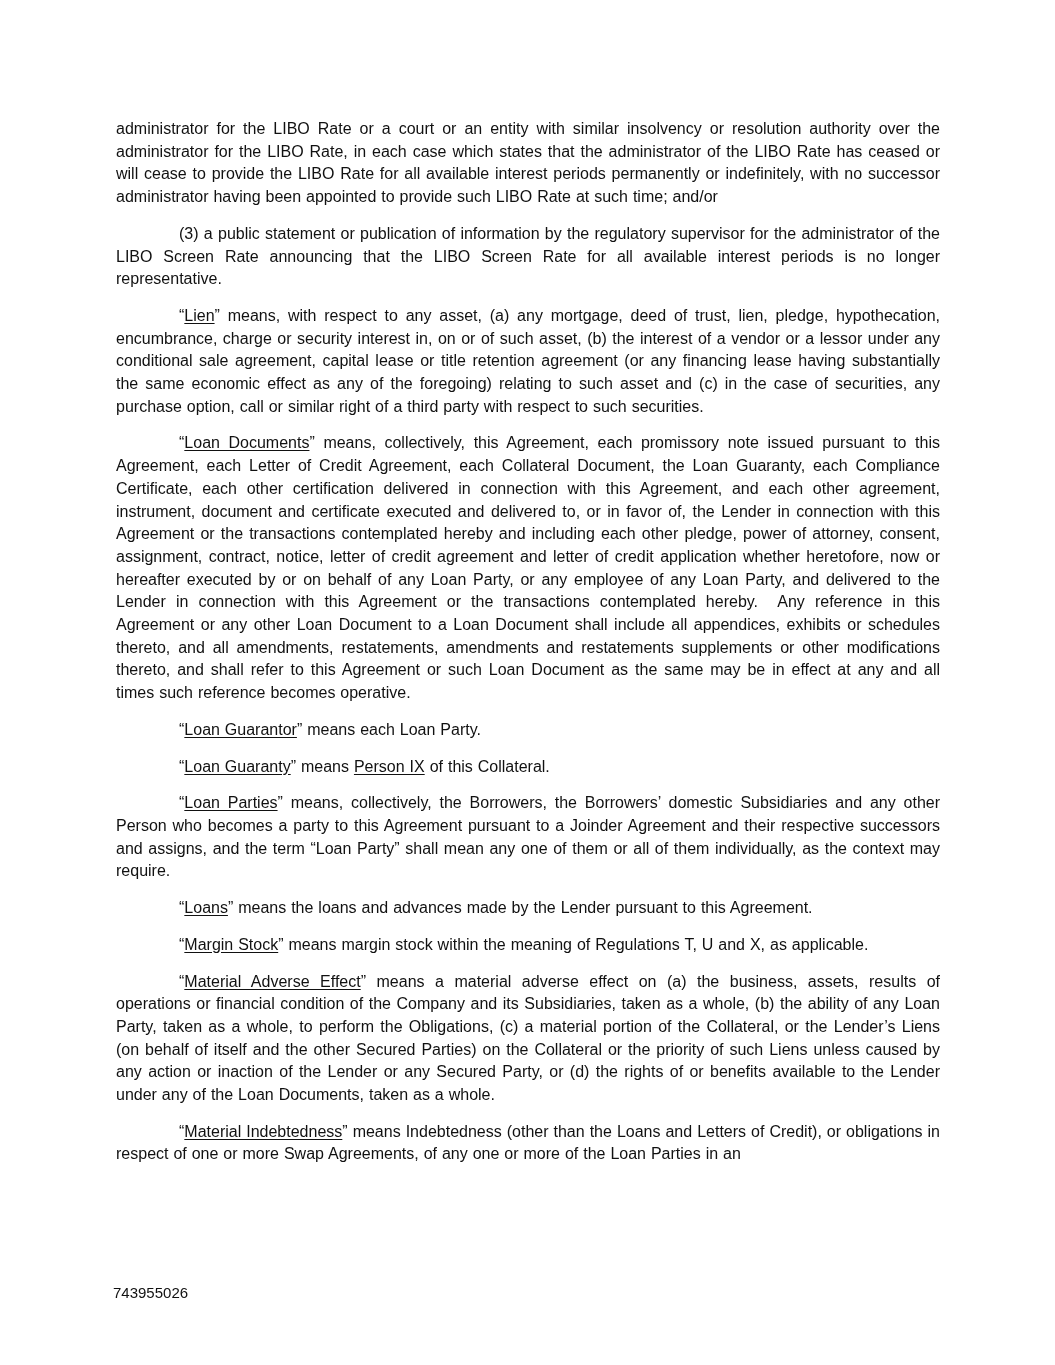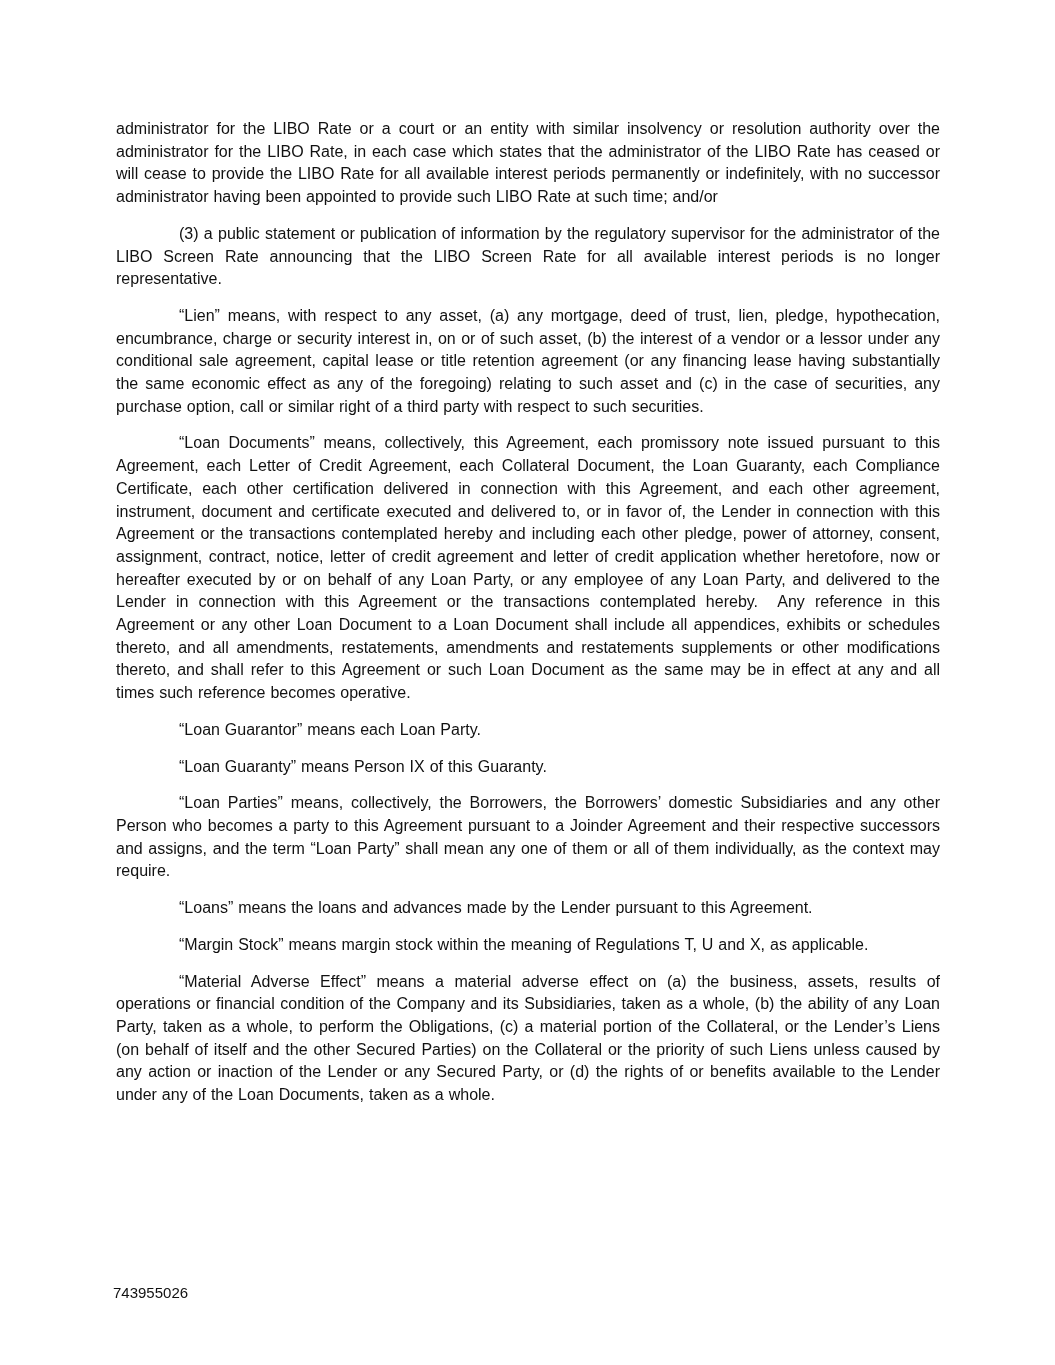--- a/index.html
+++ b/index.html
@@ -28,20 +28,21 @@
     margin: 0 0 14px 0;
     text-align: justify;
     line-height: 22.7px;
     word-spacing: 0.5px;
   }
   p.para.indent {
     text-indent: 63px;
     margin-top: 13px;
   }
   .defined-term {
+    text-decoration: underline;
     text-underline-offset: 2px;
   }
   .footer-page-number {
     position: absolute;
     top: 1258px;
     left: 0;
     width: 100%;
     text-align: center;
     font-size: 16px;
     line-height: 20px;
@@ -58,20 +59,21 @@
 </head>
 <body>
 
 <div class="page">
   <div class="doc-body">
       <p class="para"><span>administrator for the LIBO Rate or a court or an entity with similar insolvency or resolution authority over the administrator for the LIBO Rate, in each case which states that the administrator of the LIBO Rate has ceased or will cease to provide the LIBO Rate for all available interest periods permanently or indefinitely, with no successor administrator having been appointed to provide such LIBO Rate at such time; and/or</span></p>
       <p class="para indent"><span>(3) a public statement or publication of information by the regulatory supervisor for the administrator of the LIBO Screen Rate announcing that the LIBO Screen Rate for all available interest periods is no longer representative.</span></p>
       <p class="para indent"><span>“</span><span class="defined-term">Lien</span><span>” means, with respect to any asset, (a) any mortgage, deed of trust, lien, pledge, hypothecation, encumbrance, charge or security interest in, on or of such asset, (b) the interest of a vendor or a lessor under any conditional sale agreement, capital lease or title retention agreement (or any financing lease having substantially the same economic effect as any of the foregoing) relating to such asset and (c) in the case of securities, any purchase option, call or similar right of a third party with respect to such securities.</span></p>
       <p class="para indent"><span>“</span><span class="defined-term">Loan Documents</span><span>” means, collectively, this Agreement, each promissory note issued pursuant to this Agreement, each Letter of Credit Agreement, each Collateral Document, the Loan Guaranty, each Compliance Certificate, each other certification delivered in connection with this Agreement, and each other agreement, instrument, document and certificate executed and delivered to, or in favor of, the Lender in connection with this Agreement or the transactions contemplated hereby and including each other pledge, power of attorney, consent, assignment, contract, notice, letter of credit agreement and letter of credit application whether heretofore, now or hereafter executed by or on behalf of any Loan Party, or any employee of any Loan Party, and delivered to the Lender in connection with this Agreement or the transactions contemplated hereby.&nbsp; Any reference in this Agreement or any other Loan Document to a Loan Document shall include all appendices, exhibits or schedules thereto, and all amendments, restatements, amendments and restatements supplements or other modifications thereto, and shall refer to this Agreement or such Loan Document as the same may be in effect at any and all times such reference becomes operative.</span></p>
       <p class="para indent"><span>“</span><span class="defined-term">Loan Guarantor</span><span>” means each Loan Party.</span></p>
-      <p class="para indent"><span>“</span><span class="defined-term">Loan Guaranty</span><span>” means </span><span class="defined-term">Person IX</span><span> of this Guaranty.</span></p>
+      <p class="para indent"><span>“</span><span class="defined-term">Loan Guaranty</span><span>” means </span><span class="defined-term">Person IX</span><span> of this Collateral.</span></p>
       <p class="para indent"><span>“</span><span class="defined-term">Loan Parties</span><span>” means, collectively, the Borrowers, the Borrowers’ domestic Subsidiaries and any other Person who becomes a party to this Agreement pursuant to a Joinder Agreement and their respective successors and assigns, and the term “Loan Party” shall mean any one of them or all of them individually, as the context may require.</span></p>
       <p class="para indent"><span>“</span><span class="defined-term">Loans</span><span>” means the loans and advances made by the Lender pursuant to this Agreement.</span></p>
       <p class="para indent"><span>“</span><span class="defined-term">Margin Stock</span><span>” means margin stock within the meaning of Regulations T, U and X, as applicable.</span></p>
       <p class="para indent"><span>“</span><span class="defined-term">Material Adverse Effect</span><span>” means a material adverse effect on (a) the business, assets, results of operations or financial condition of the Company and its Subsidiaries, taken as a whole, (b) the ability of any Loan Party, taken as a whole, to perform the Obligations, (c) a material portion of the Collateral, or the Lender’s Liens (on behalf of itself and the other Secured Parties) on the Collateral or the priority of such Liens unless caused by any action or inaction of the Lender or any Secured Party, or (d) the rights of or benefits available to the Lender under any of the Loan Documents, taken as a whole.</span></p>
+      <p class="para indent"><span>“</span><span class="defined-term">Material Indebtedness</span><span>” means Indebtedness (other than the Loans and Letters of Credit), or obligations in respect of one or more Swap Agreements, of any one or more of the Loan Parties in an</span></p>
     </div>
   <div class="footer-doc-id">743955026</div>
 </div>
 
 </body></html>

